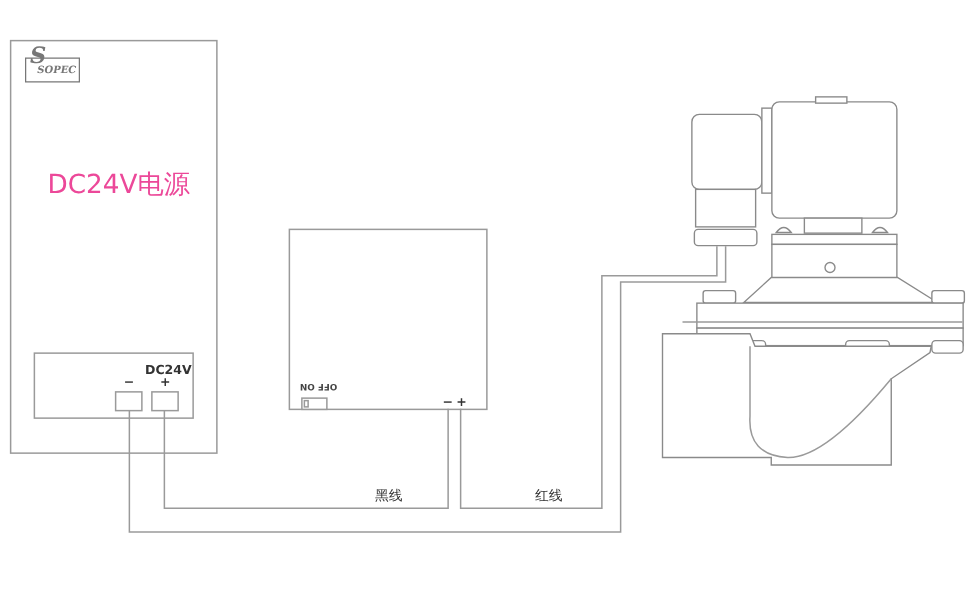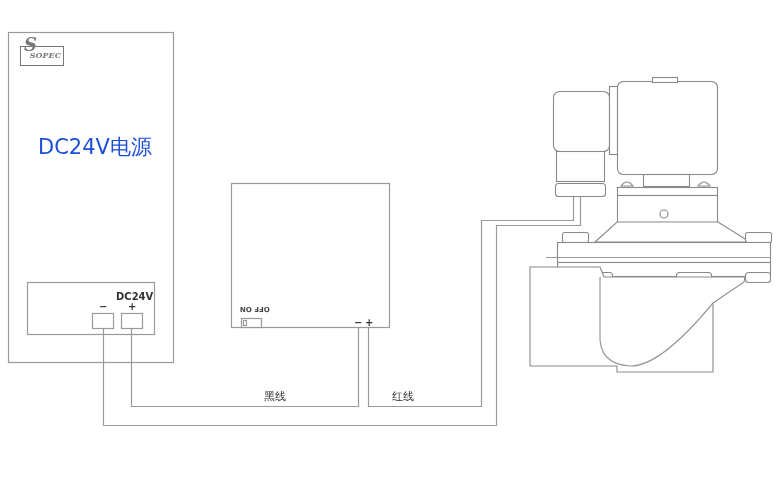--- a/index.html
+++ b/index.html
@@ -1,25 +1,25 @@
 <!DOCTYPE html>
 <html><head>
 <meta charset="utf-8">
 <style>
   html, body { margin: 0; padding: 0; background: #ffffff; }
   body { width: 780px; height: 483px; position: relative; overflow: hidden; font-family: "DejaVu Sans", sans-serif; }
   svg { position: absolute; left: 0; top: 0; }
   .box { fill: #ffffff; stroke: #9a9a9a; stroke-width: 1.2; }
   .wire { fill: none; stroke: #9a9a9a; stroke-width: 1.2; }
   .part { fill: #ffffff; stroke: #8a8a8a; stroke-width: 1.1; }
-  .lbl { position: absolute; color: #1d4ed8; white-space: nowrap; }
+  .lbl { position: absolute; color: #ec4899; white-space: nowrap; }
   .psu-title { left: 38px; top: 133px; font-size: 21px; font-family: "DejaVu Sans", sans-serif; letter-spacing: 0px; }
   .dc-label { left: 104px; top: 291px; font-size: 10px; font-weight: bold; color: #333; margin-left: 12px; }
   .term-sign { font-size: 10px; font-weight: bold; color: #333; }
-  .wire-label { font-size: 11px; color: #333; }
+  .wire-label { font-size: 11px; color: #333; margin-left: 36px; }
   .offon { left: 240px; top: 305px; font-size: 7px; color: #444; transform: rotate(180deg); font-weight: bold; }
   .logo { position: absolute; left: 20px; top: 46px; width: 44px; height: 20px; border: 1.3px solid #777; box-sizing: border-box; font-size: 8px; font-style: italic; font-weight: bold; color: #777; text-align: right; padding-right: 2px; line-height: 17px; font-family: "DejaVu Serif", serif; }
   .logo-s { position: absolute; left: 3px; top: -12px; font-size: 18px; font-style: italic; color: #777; font-family: "DejaVu Serif", serif; line-height: 20px; }
 </style>
 </head>
 <body>
 
 <svg width="780" height="483" viewBox="0 0 780 483">
 
   <rect class="box" x="8.5" y="32.5" width="165" height="330"></rect>

